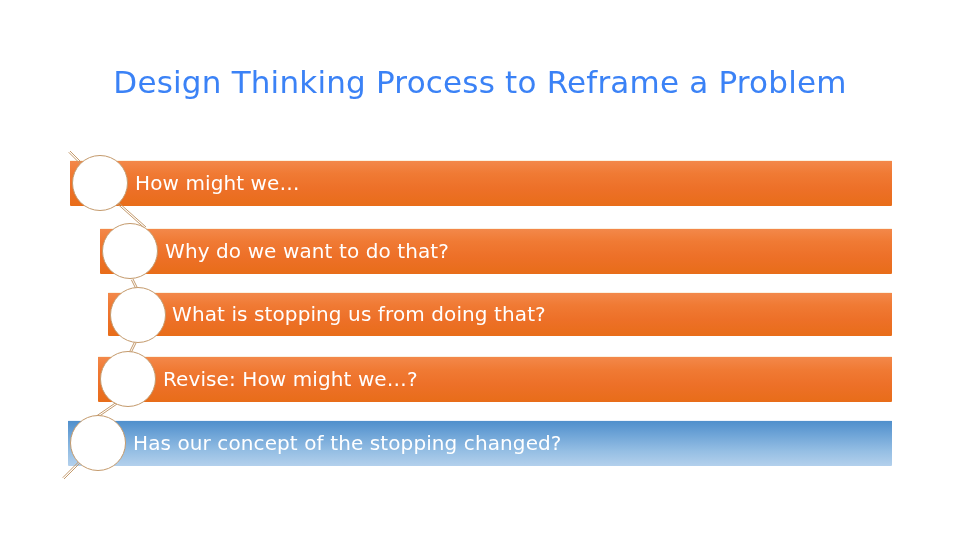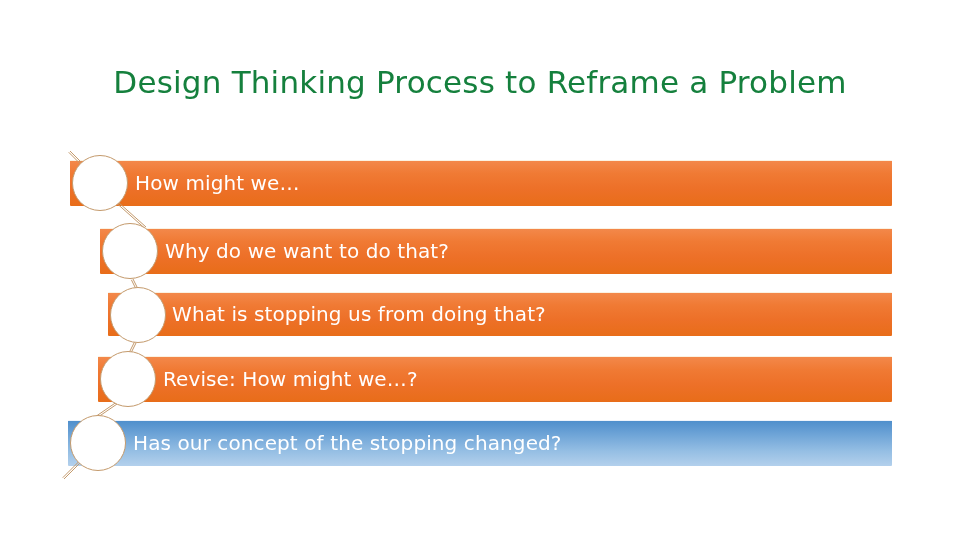--- a/index.html
+++ b/index.html
@@ -23,21 +23,21 @@
   
   #slide-title {
     position: absolute;
     left: 60px;
     top: 56px;
     width: 840px;
     height: 52px;
     font-size: 31px;
     line-height: 52px;
     font-weight: 400;
-    color: #15803d;
+    color: #3b82f6;
     letter-spacing: 0.2px;
     text-align: center;
     white-space: nowrap;
   }
   
   .row {
     position: absolute;
     left: 0;
     top: 0;
     width: 960px;

